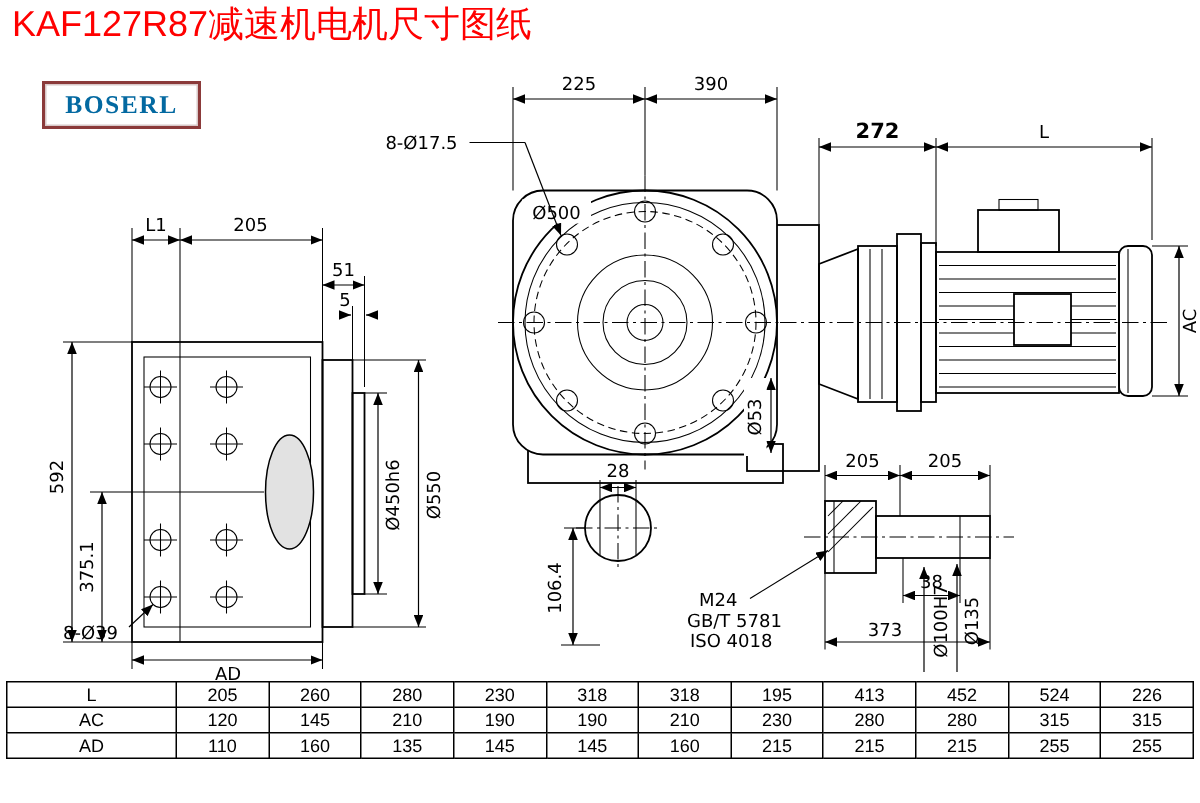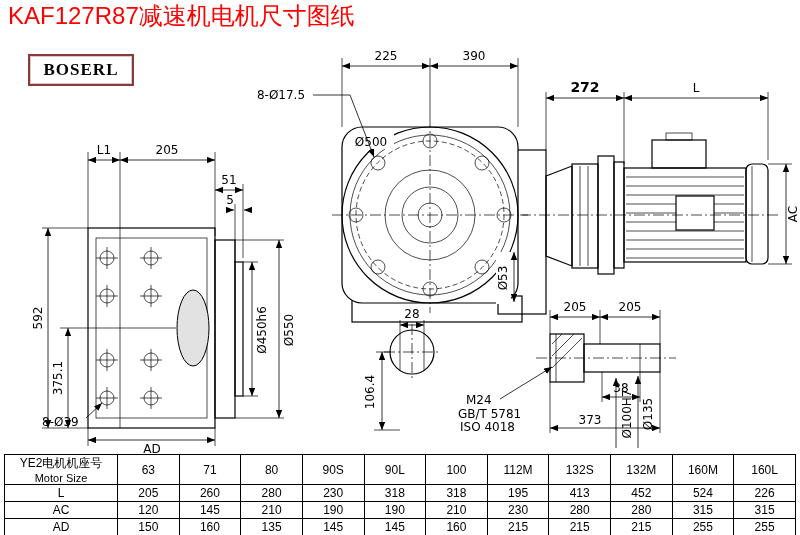--- a/index.html
+++ b/index.html
@@ -4,21 +4,21 @@
 <style>
   html,body{margin:0;padding:0;background:#fff;}
   body{position:relative;width:800px;height:535px;overflow:hidden;
        font-family:"Liberation Sans",sans-serif;}
   .title{position:absolute;left:8px;top:0px;font-size:24px;font-weight:normal;
          color:#f00;white-space:nowrap;}
   .logo{position:absolute;left:28px;top:54px;width:102px;height:28px;
         border:2px solid #8b3a3a;box-shadow:inset 0 0 0 1px #d8c8c8;
         display:flex;align-items:center;justify-content:center;
         font-family:"Liberation Serif",serif;font-weight:bold;font-size:17px;
-        letter-spacing:1px;color:#000000;background:#fff;}
+        letter-spacing:1px;color:#0369a1;background:#fff;}
   svg{position:absolute;left:0;top:0;}
   svg text{font:12px "DejaVu Sans",sans-serif;fill:#000;}
   .s{stroke:#000;fill:none;stroke-width:1.2;}
   .t{stroke:#000;fill:none;stroke-width:0.7;}
   .dim{stroke:#000;fill:none;stroke-width:0.8;}
   .cl{stroke:#000;fill:none;stroke-width:0.7;stroke-dasharray:11 3 2 3;}
   .dash{stroke:#000;fill:none;stroke-width:0.7;stroke-dasharray:5 3;}
   .fillw{fill:#fff;stroke:#000;stroke-width:1.2;}
   .shade{fill:#e2e2e2;stroke:#000;stroke-width:1;}
   .wbg{fill:#fff;stroke:none;}
@@ -262,37 +262,20 @@
 
     <line class="dim" x1="616" y1="378" x2="616" y2="448" marker-start="url(#ms)"></line>
     <text x="631" y="414" text-anchor="middle" transform="rotate(-90 631 414)">Ø100H7</text>
     <line class="dim" x1="638" y1="376" x2="638" y2="448" marker-start="url(#ms)"></line>
     <text x="652" y="414" text-anchor="middle" transform="rotate(-90 652 414)">Ø135</text>
   </g>
 </svg>
 
 <table>
   <tbody>
-      <tr class="hdr">
-    <th class="c0">
-      <div>YE2电机机座号</div>
-      <div class="sub">Motor Size</div>
-    </th>
-    <th>63</th>
-    <th>71</th>
-    <th>80</th>
-    <th>90S</th>
-    <th>90L</th>
-    <th>100</th>
-    <th>112M</th>
-    <th>132S</th>
-    <th>132M</th>
-    <th>160M</th>
-    <th>160L</th>
-  </tr>
   <tr>
     <td class="c0">L</td>
     <td>205</td>
     <td>260</td>
     <td>280</td>
     <td>230</td>
     <td>318</td>
     <td>318</td>
     <td>195</td>
     <td>413</td>
@@ -309,21 +292,21 @@
     <td>190</td>
     <td>210</td>
     <td>230</td>
     <td>280</td>
     <td>280</td>
     <td>315</td>
     <td>315</td>
   </tr>
   <tr>
     <td class="c0">AD</td>
-    <td>150</td>
+    <td>110</td>
     <td>160</td>
     <td>135</td>
     <td>145</td>
     <td>145</td>
     <td>160</td>
     <td>215</td>
     <td>215</td>
     <td>215</td>
     <td>255</td>
     <td>255</td>

